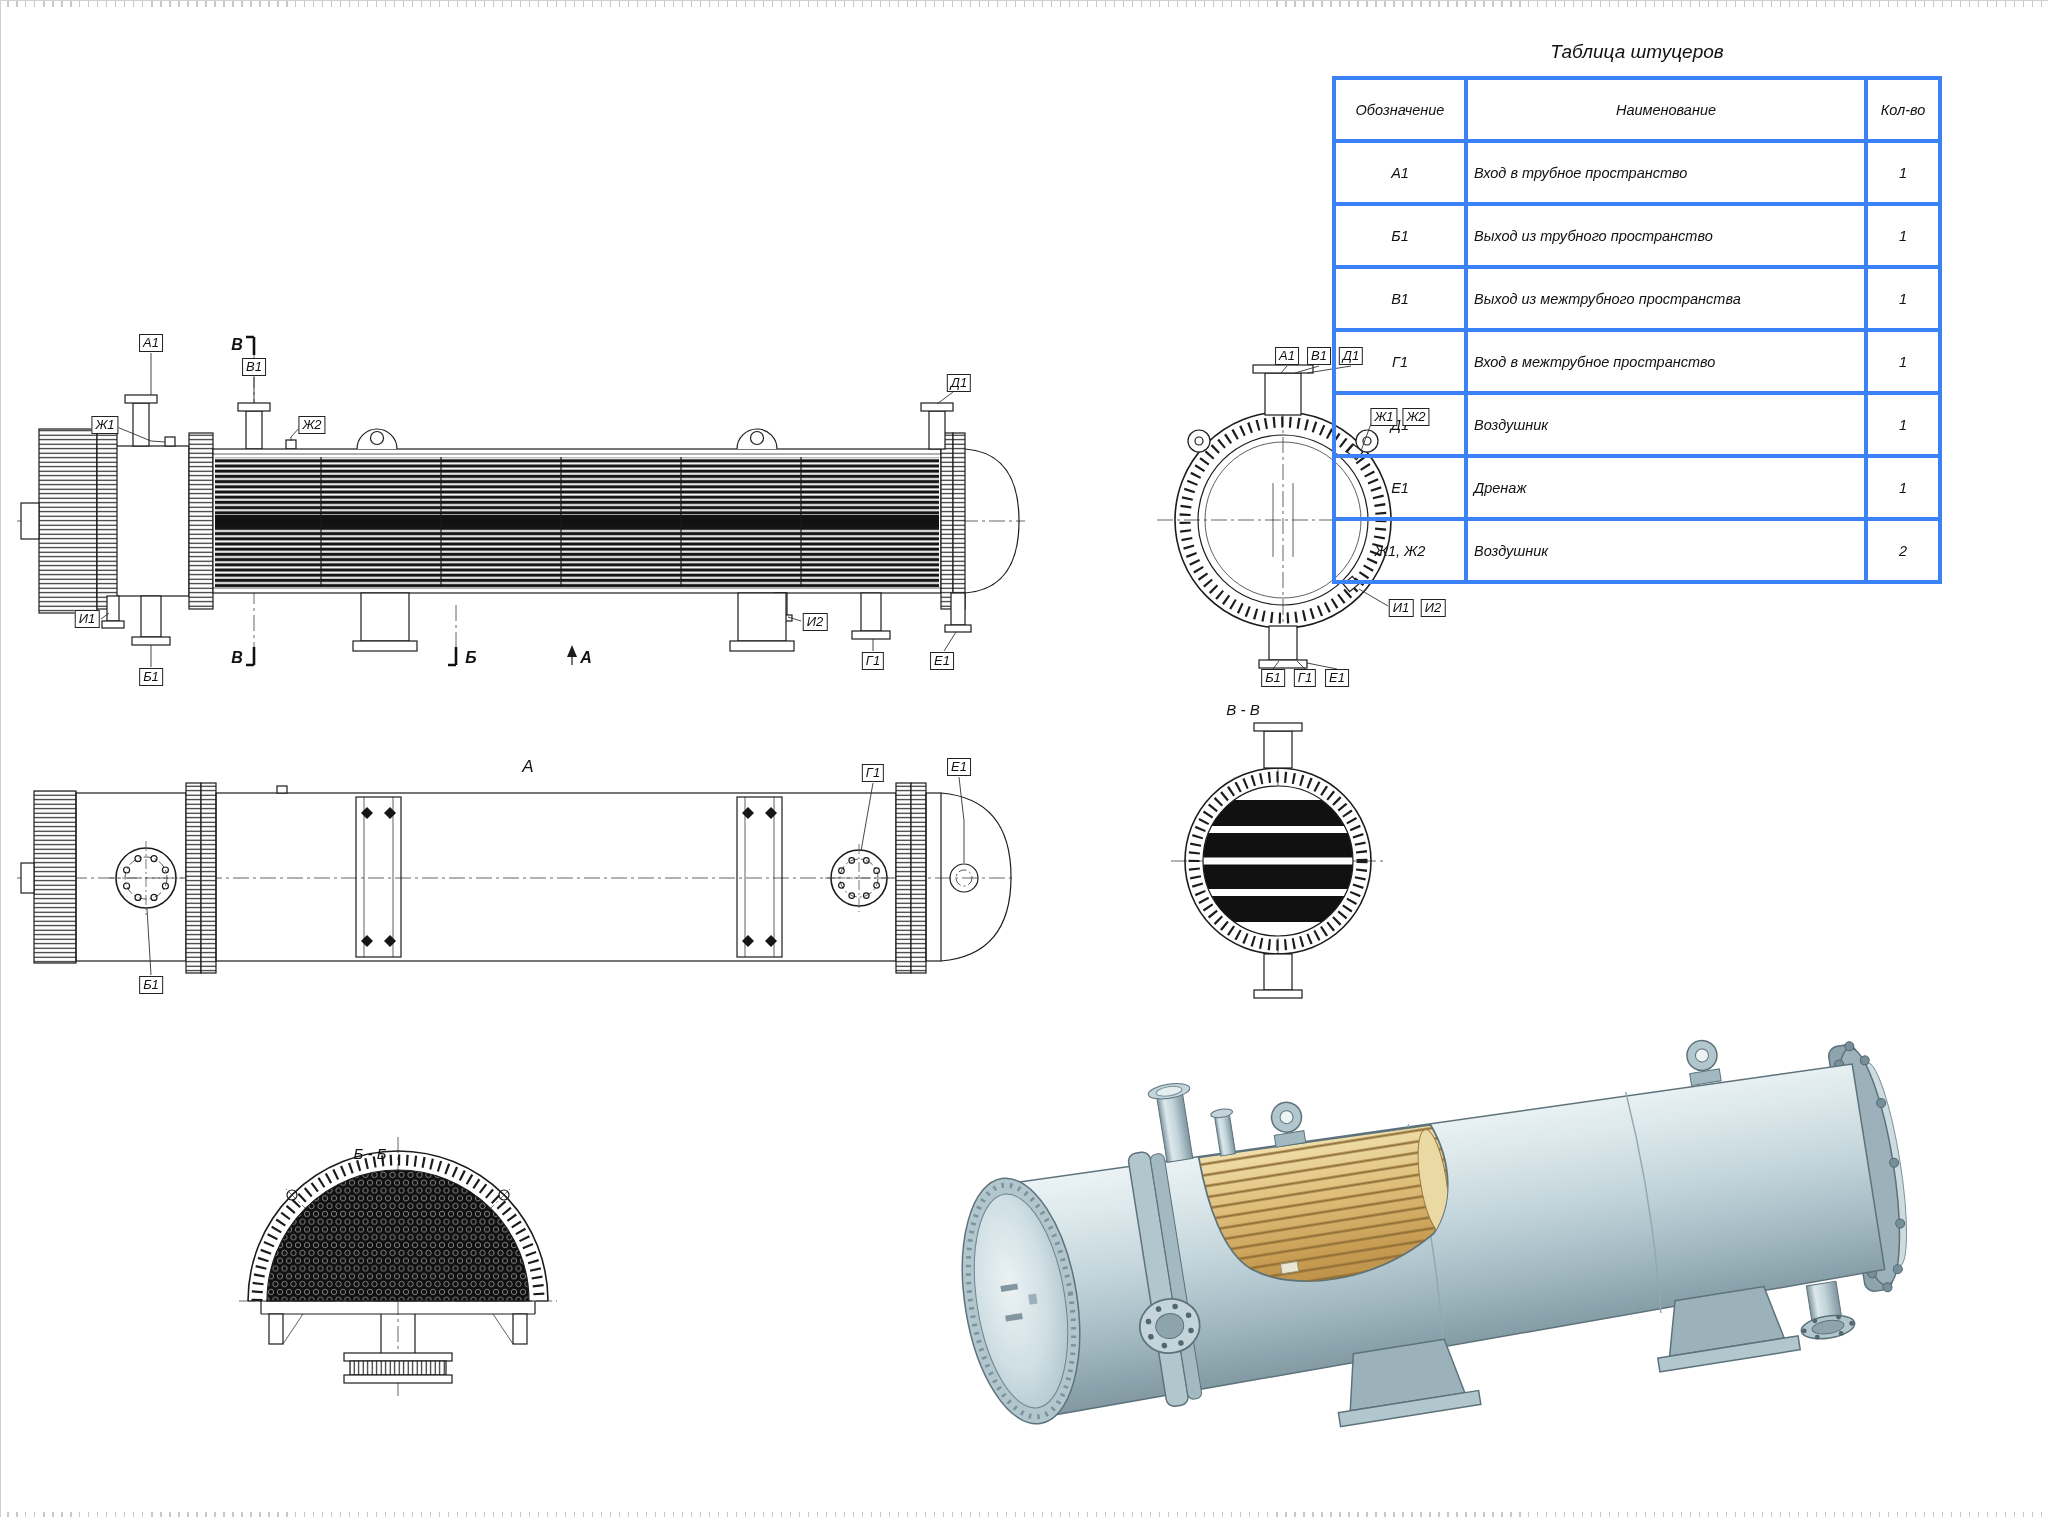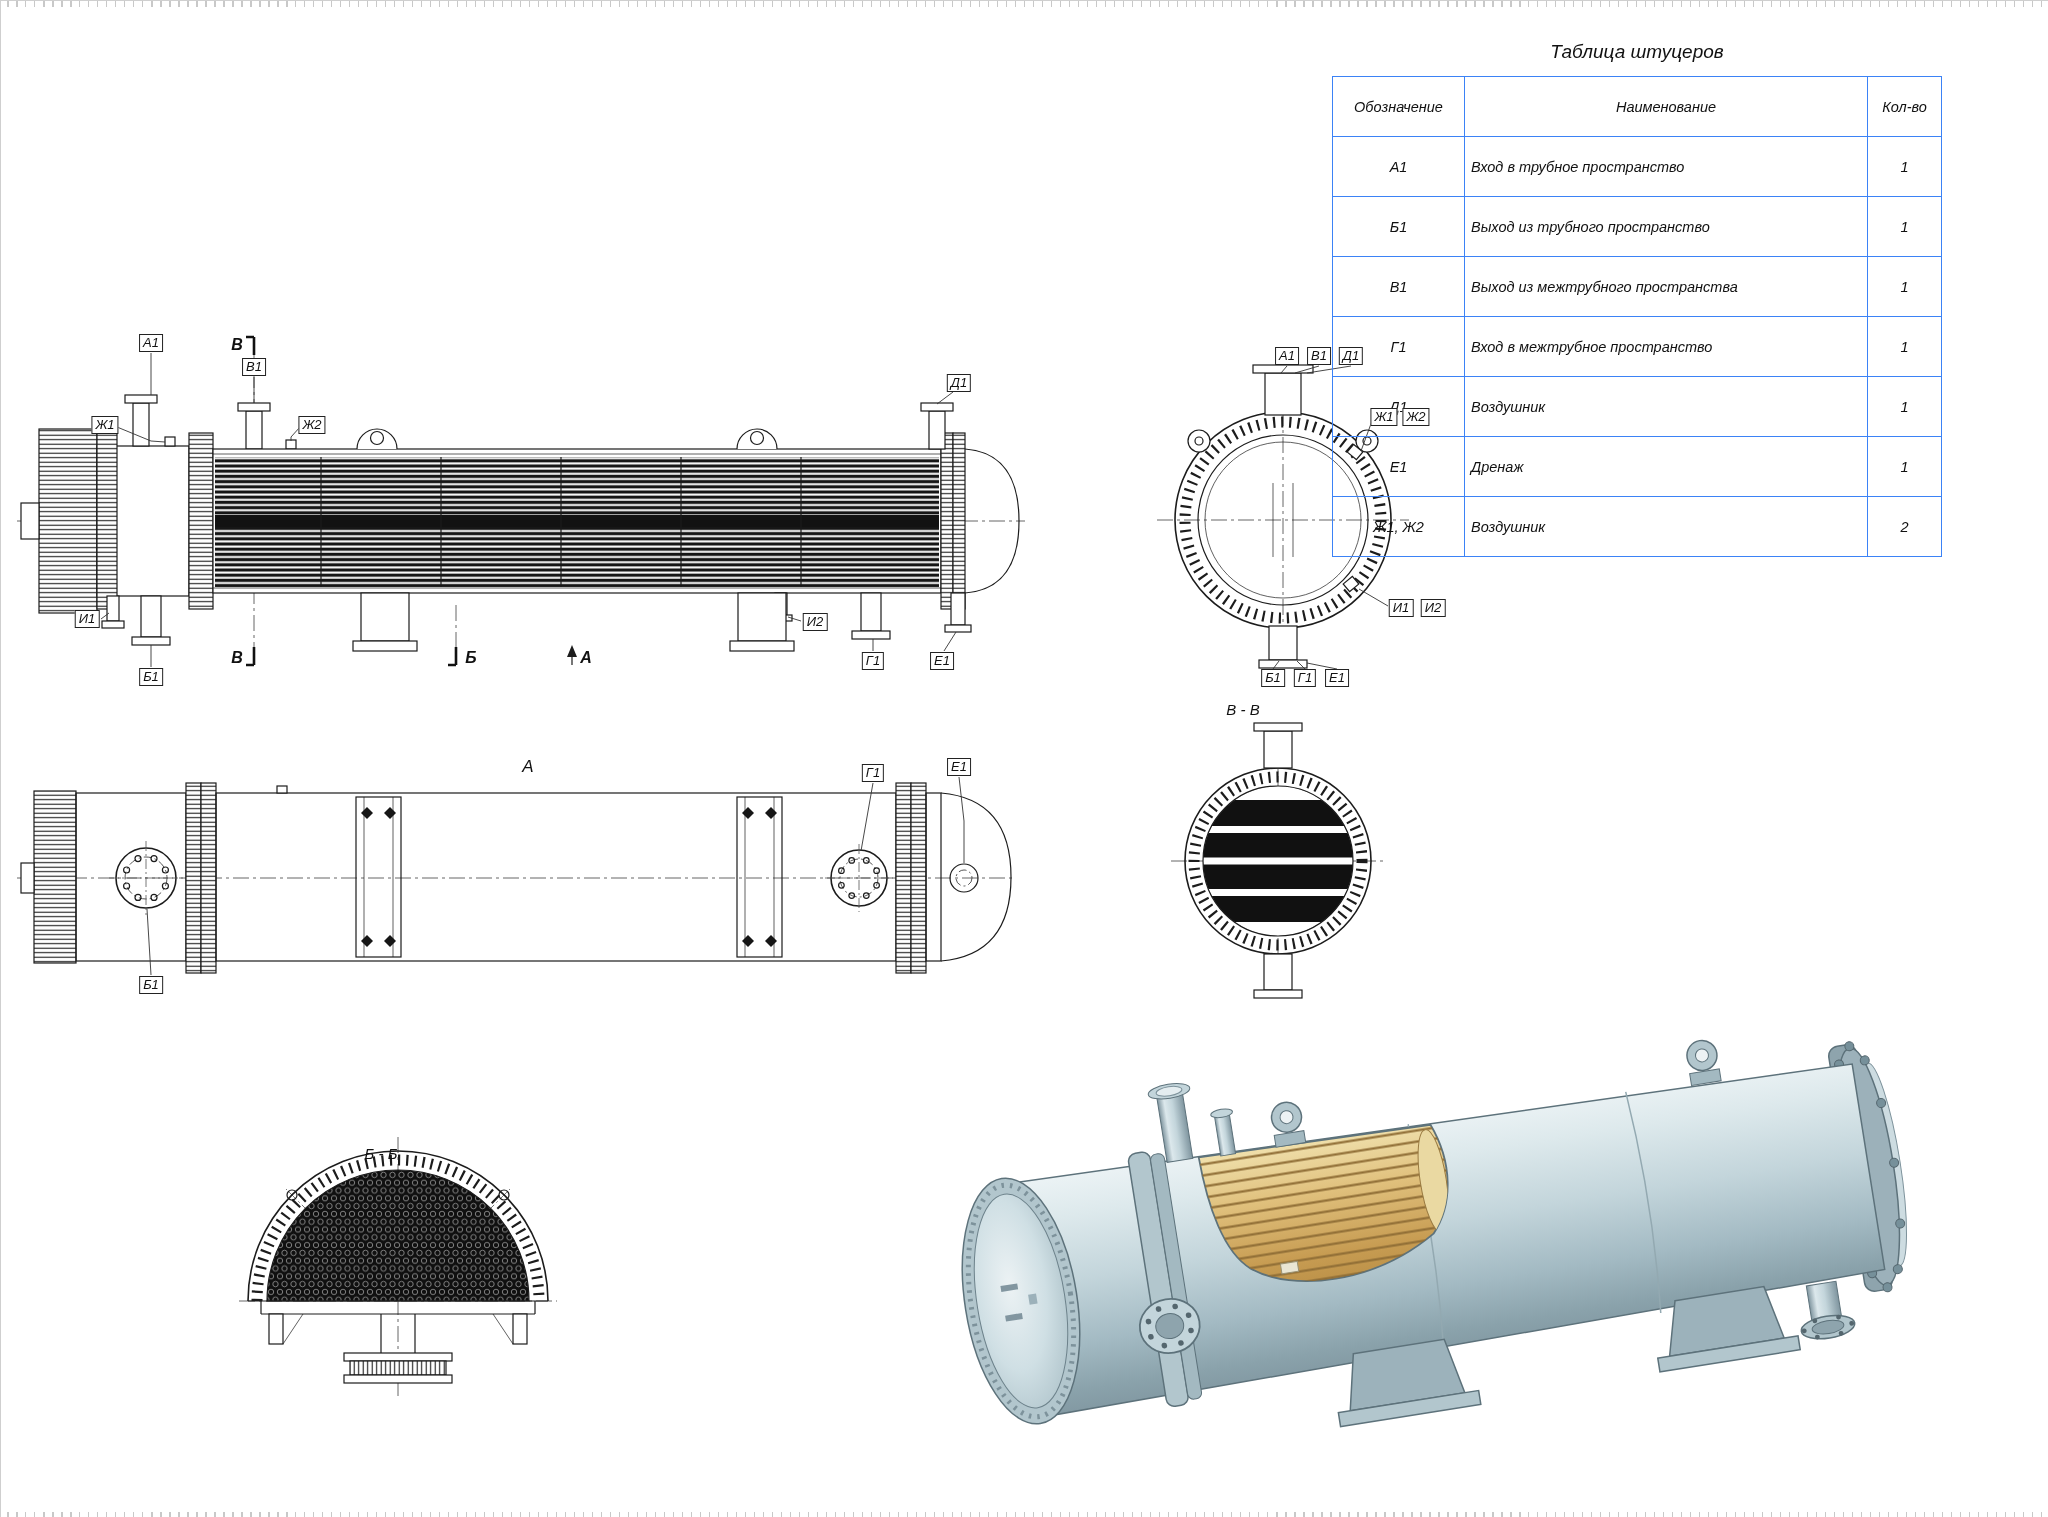--- a/index.html
+++ b/index.html
@@ -31,21 +31,21 @@
        padding:0 3px;font:italic 13px/16px "Liberation Sans",sans-serif;color:#111;white-space:nowrap}
   .slabel{position:absolute;transform:translate(-50%,-50%);
        font:italic 600 16px "Liberation Sans",sans-serif;color:#111}
   .caption{position:absolute;transform:translate(-50%,-50%);
        font:italic 15px "Liberation Sans",sans-serif;color:#111;white-space:nowrap}
 
   
   #tblwrap{position:absolute;left:1331px;top:40px;width:610px;color:#111}
   .tbl-title{text-align:center;font:italic 19px "Liberation Sans",sans-serif;margin-bottom:13px}
   #tblwrap table{width:100%;border-collapse:collapse;table-layout:fixed}
-  #tblwrap th,#tblwrap td{border:1px solid #3b82f6;font:italic 14.5px "Liberation Sans",sans-serif;
+  #tblwrap th,#tblwrap td{border:4px solid #3b82f6;font:italic 14.5px "Liberation Sans",sans-serif;
       height:27px;padding:16px 6px;overflow:hidden;white-space:nowrap}
   #tblwrap th{font-weight:normal;text-align:center}
   #tblwrap td.c{text-align:center}
 </style>
 </head>
 <body>
 
 <div id="sheet">
   <div class="edge-ticks top"></div>
   <div class="edge-ticks bottom"></div>
@@ -549,14 +549,14 @@
   <div class="tag" style="left:1272px;top:677px">Б1</div>
   <div class="tag" style="left:1304px;top:677px">Г1</div>
   <div class="tag" style="left:1336px;top:677px">Е1</div>
 
   <div class="caption" style="left:527px;top:766px;font-size:17px">А</div>
   <div class="tag" style="left:872px;top:772px">Г1</div>
   <div class="tag" style="left:958px;top:766px">Е1</div>
   <div class="tag" style="left:150px;top:984px">Б1</div>
 
   <div class="caption" style="left:1242px;top:708px">В - В</div>
-  <div class="caption" style="left:380px;top:1152px">Б - Б</div>
+  <div class="caption" style="left:369px;top:1152px">Б - Б</div>
 </div>
 
 </body></html>

